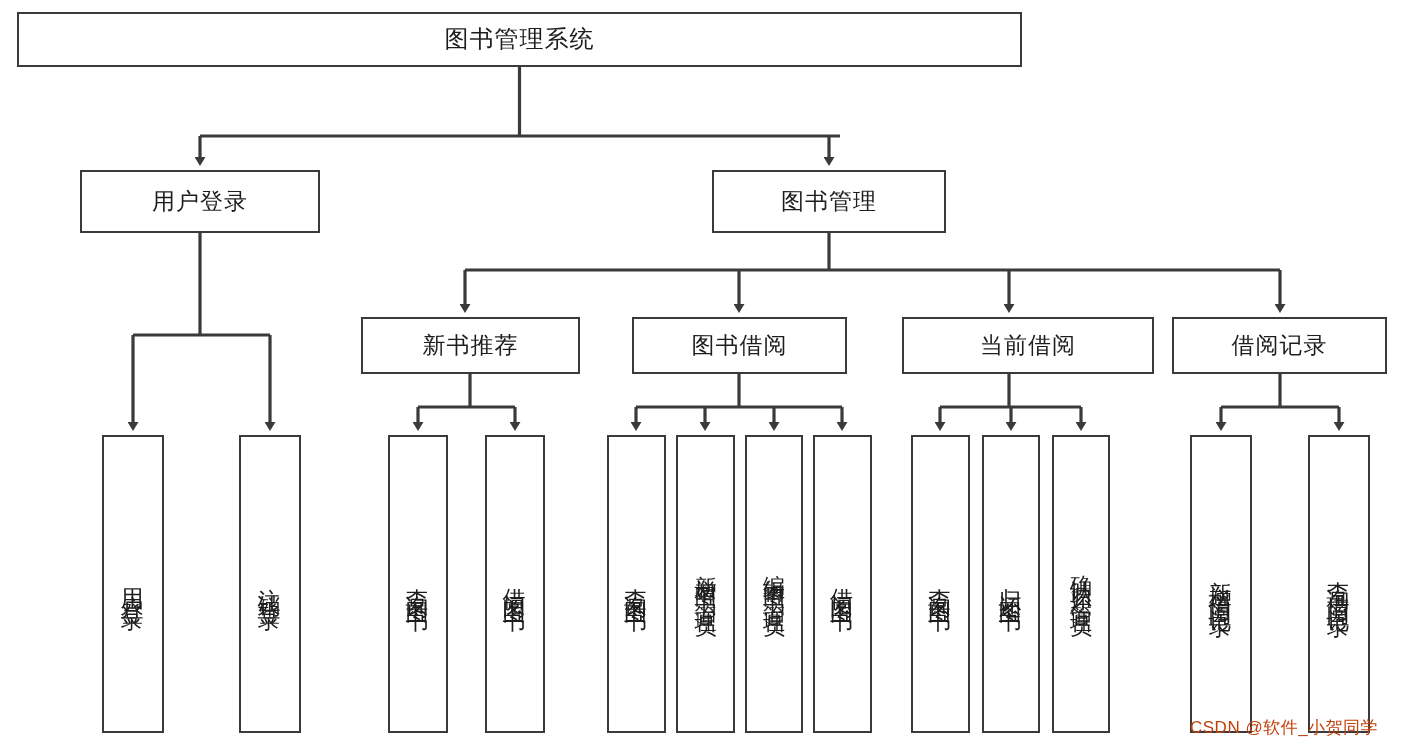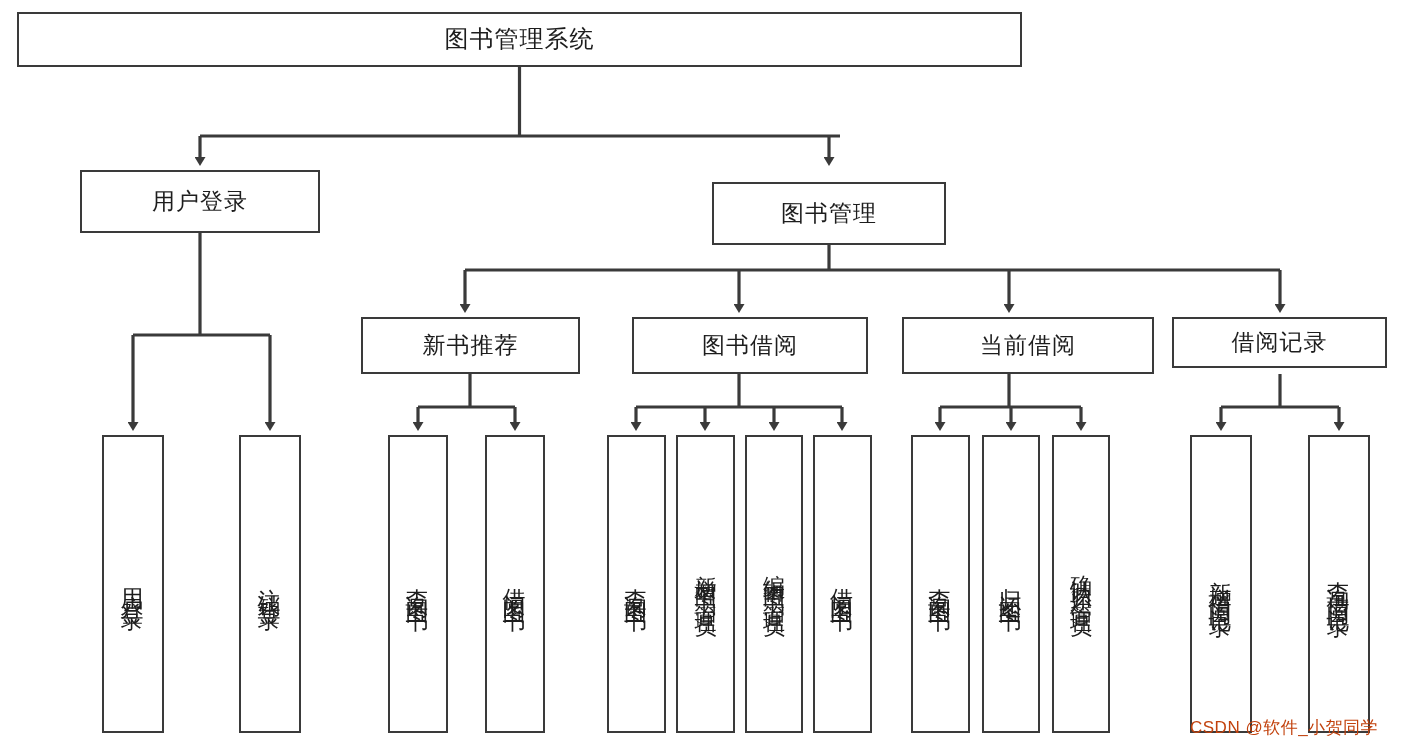--- a/index.html
+++ b/index.html
@@ -125,34 +125,34 @@
     </g>
   </svg>
 
   <div class="node h root" style="left:17px; top:12px; width:1005px; height:55px;">
     <span>图书管理系统</span>
   </div>
 
   <div class="node h" style="left:80px; top:170px; width:240px; height:63px;">
     <span>用户登录</span>
   </div>
-  <div class="node h" style="left:712px; top:182px; width:234px; height:63px;">
+  <div class="node h" style="left:712px; top:170px; width:234px; height:63px;">
     <span>图书管理</span>
   </div>
 
   <div class="node h" style="left:361px; top:317px; width:219px; height:57px;">
     <span>新书推荐</span>
   </div>
-  <div class="node h" style="left:632px; top:317px; width:236px; height:57px;">
+  <div class="node h" style="left:632px; top:317px; width:215px; height:57px;">
     <span>图书借阅</span>
   </div>
   <div class="node h" style="left:902px; top:317px; width:252px; height:57px;">
     <span>当前借阅</span>
   </div>
-  <div class="node h" style="left:1172px; top:317px; width:215px; height:51px;">
+  <div class="node h" style="left:1172px; top:317px; width:215px; height:57px;">
     <span>借阅记录</span>
   </div>
 
   <div class="node v" style="left:102px; top:435px; width:62px; height:298px;">
     <span class="vtext">用户登录</span>
   </div>
   <div class="node v" style="left:239px; top:435px; width:62px; height:298px;">
     <span class="vtext">注销登录</span>
   </div>
 

